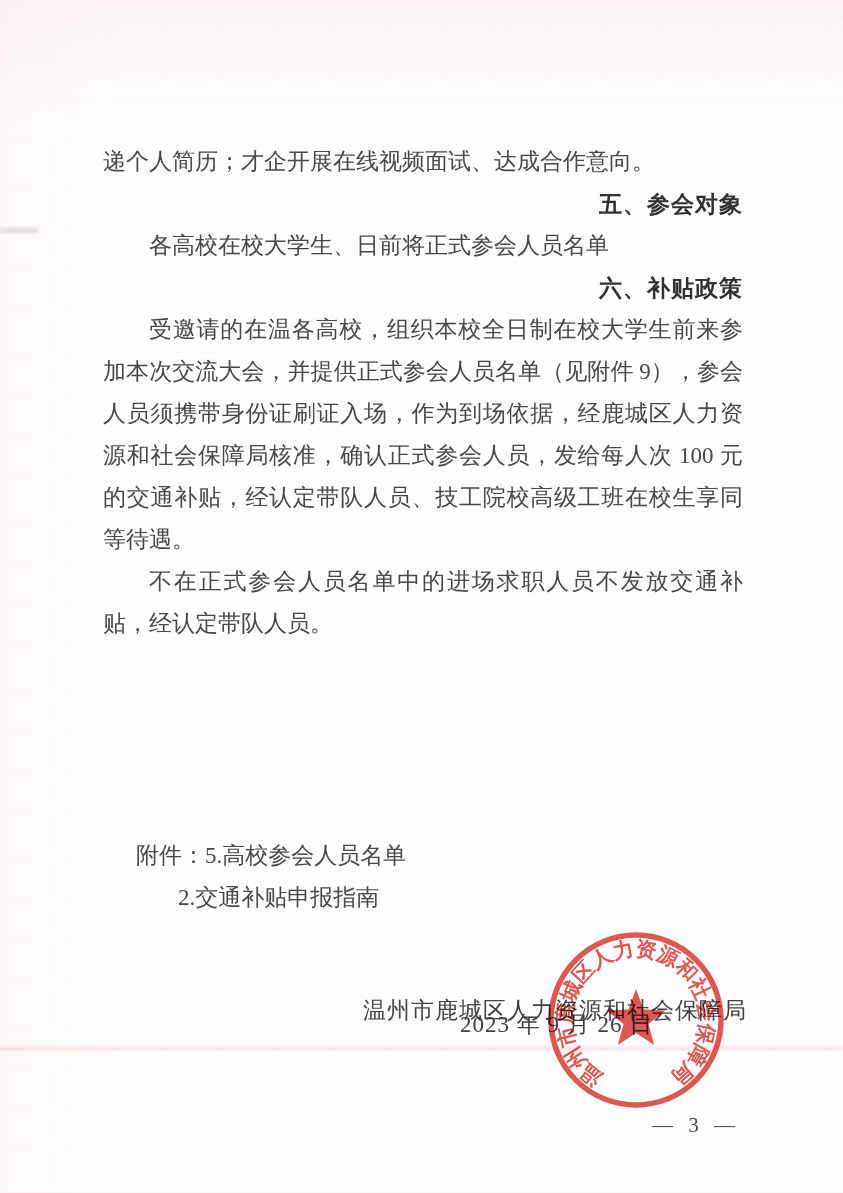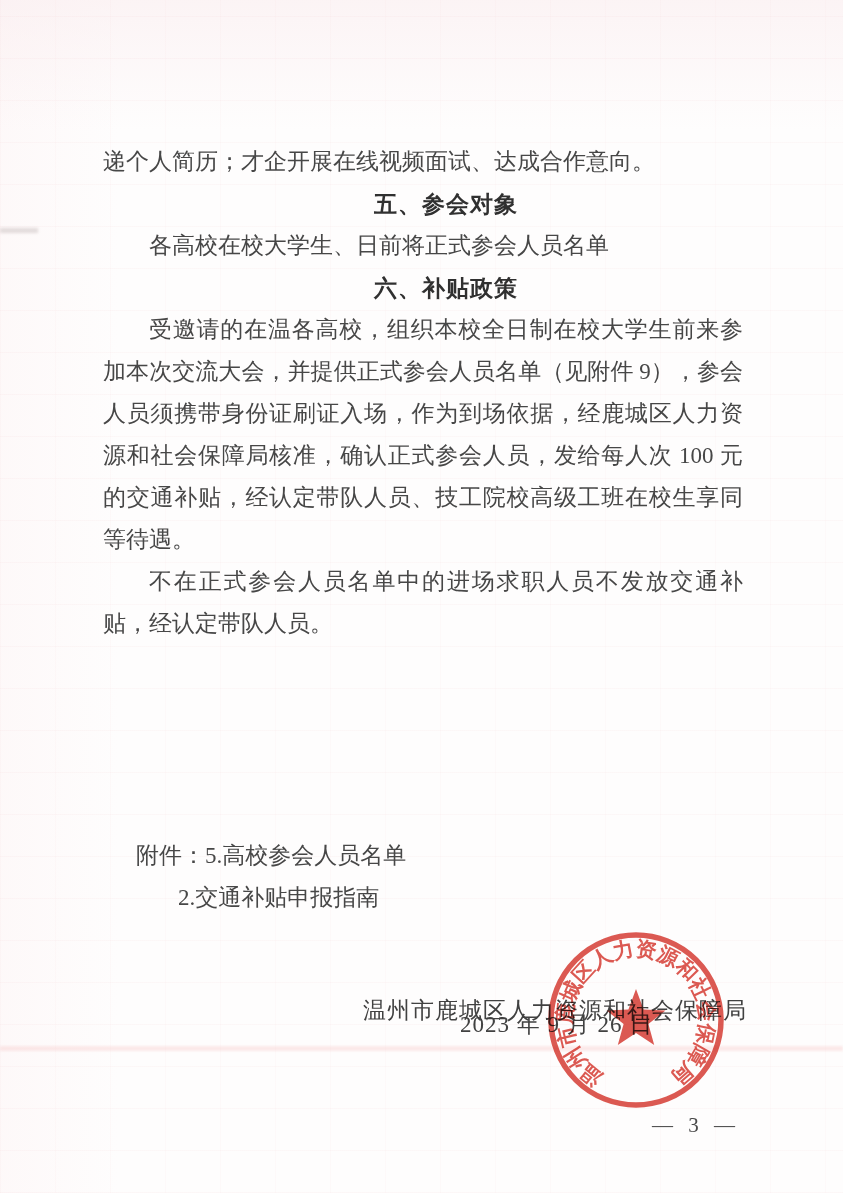--- a/index.html
+++ b/index.html
@@ -45,21 +45,21 @@
     text-align: justify;
   }
   .flow p { margin: 0; }
   .para { text-indent: 2em; }
   .noindent { text-indent: 0; text-align: left; }
   .heading {
     text-indent: 2em;
     font-family: "Liberation Sans", "DejaVu Sans", sans-serif;
     font-weight: 700;
     color: #303030;
-    text-align: center;
+    text-align: right;
     letter-spacing: 1px;
   }
 
   .attachments {
     position: absolute; left: 103px; top: 835px; width: 640px;
     font-size: 23px; line-height: 42px;
   }
   .attach-row1 { display: flex; }
   .attach-label { margin-left: 33px; white-space: pre; }
   .attach-item2 { margin-left: 75px; }

